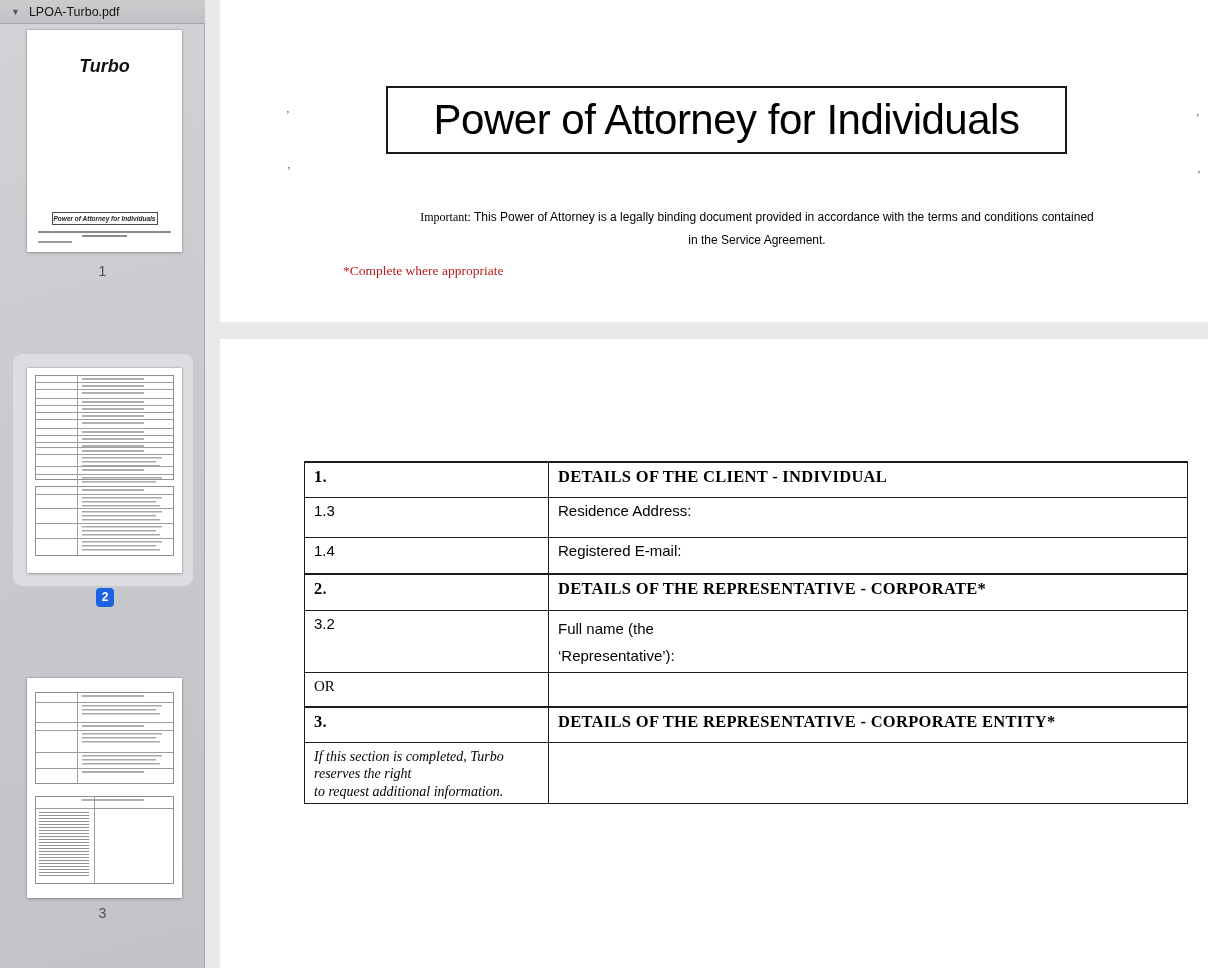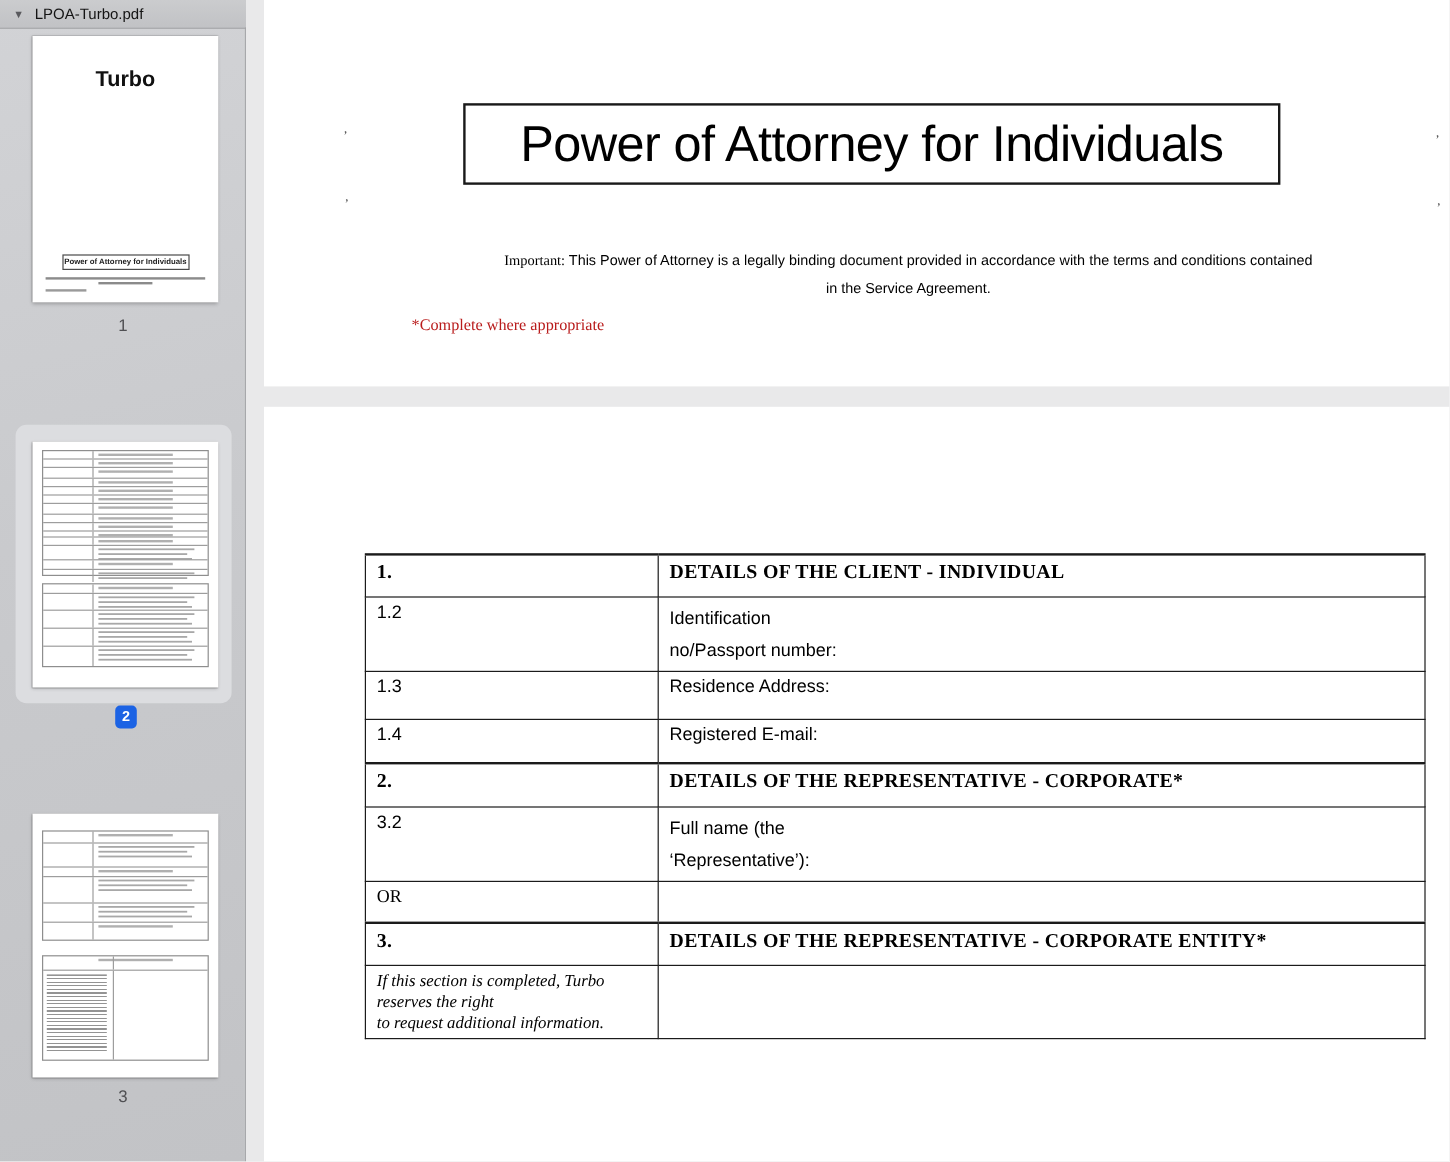--- a/index.html
+++ b/index.html
@@ -10,21 +10,21 @@
   .sidebar { position:absolute; left:0; top:0; width:205px; height:968px;
     background:linear-gradient(165deg,#d2d3d6 0%,#c9cacd 45%,#c2c3c6 100%);
     border-right:1px solid #a7a8ab; }
   .sidebar-header { position:absolute; left:0; top:0; width:205px; height:24px;
     background:linear-gradient(#cbccce,#c1c2c5); border-bottom:1px solid #a2a3a6;
     display:flex; align-items:center; }
   .disclosure { font-size:9px; color:#5a5a5e; margin-left:11px; }
   .filename { font-size:12.5px; color:#141414; margin-left:9px; }
 
   .thumb-page { position:absolute; background:#fff;
-    box-shadow:0 0 1px rgba(0,0,0,.45), 0 1px 3px rgba(0,0,0,.25); }
+    box-shadow:0 0 1px rgba(0,0,0,.45), 0 1px 3px rgba(0,0,0,.25);font-style:italic; }
   .thumb-label { position:absolute; width:205px; text-align:center;
     font-size:14px; color:#4f4f52; }
   .thumb-highlight { position:absolute; left:13px; top:354px; width:180px; height:232px;
     background:#dcdde0; border-radius:9px; }
   .badge { position:absolute; left:96px; top:588px; width:18px; height:19px;
     background:#1c63e4; border-radius:4px; color:#fff; font-size:12px; font-weight:bold;
     text-align:center; line-height:19px; }
 
   
   .t1-title { position:absolute; left:0; top:26px; width:155px; text-align:center;
@@ -226,25 +226,20 @@
     <table class="main">
       <colgroup>
           <col class="c1">
           <col>
         </colgroup>
       <tbody>
         <tr class="section h35">
           <td class="col1">1.</td>
           <td class="col2">DETAILS OF THE CLIENT - INDIVIDUAL</td>
         </tr>
-        <tr class="h56">
-          <td class="col1">1.2</td>
-          <td class="col2 multiline">Identification
-no/Passport number:</td>
-        </tr>
         <tr class="h40">
           <td class="col1">1.3</td>
           <td class="col2">Residence Address:</td>
         </tr>
         <tr class="h37">
           <td class="col1">1.4</td>
           <td class="col2">Registered E-mail:</td>
         </tr>
         <tr class="section h36">
           <td class="col1">2.</td>

